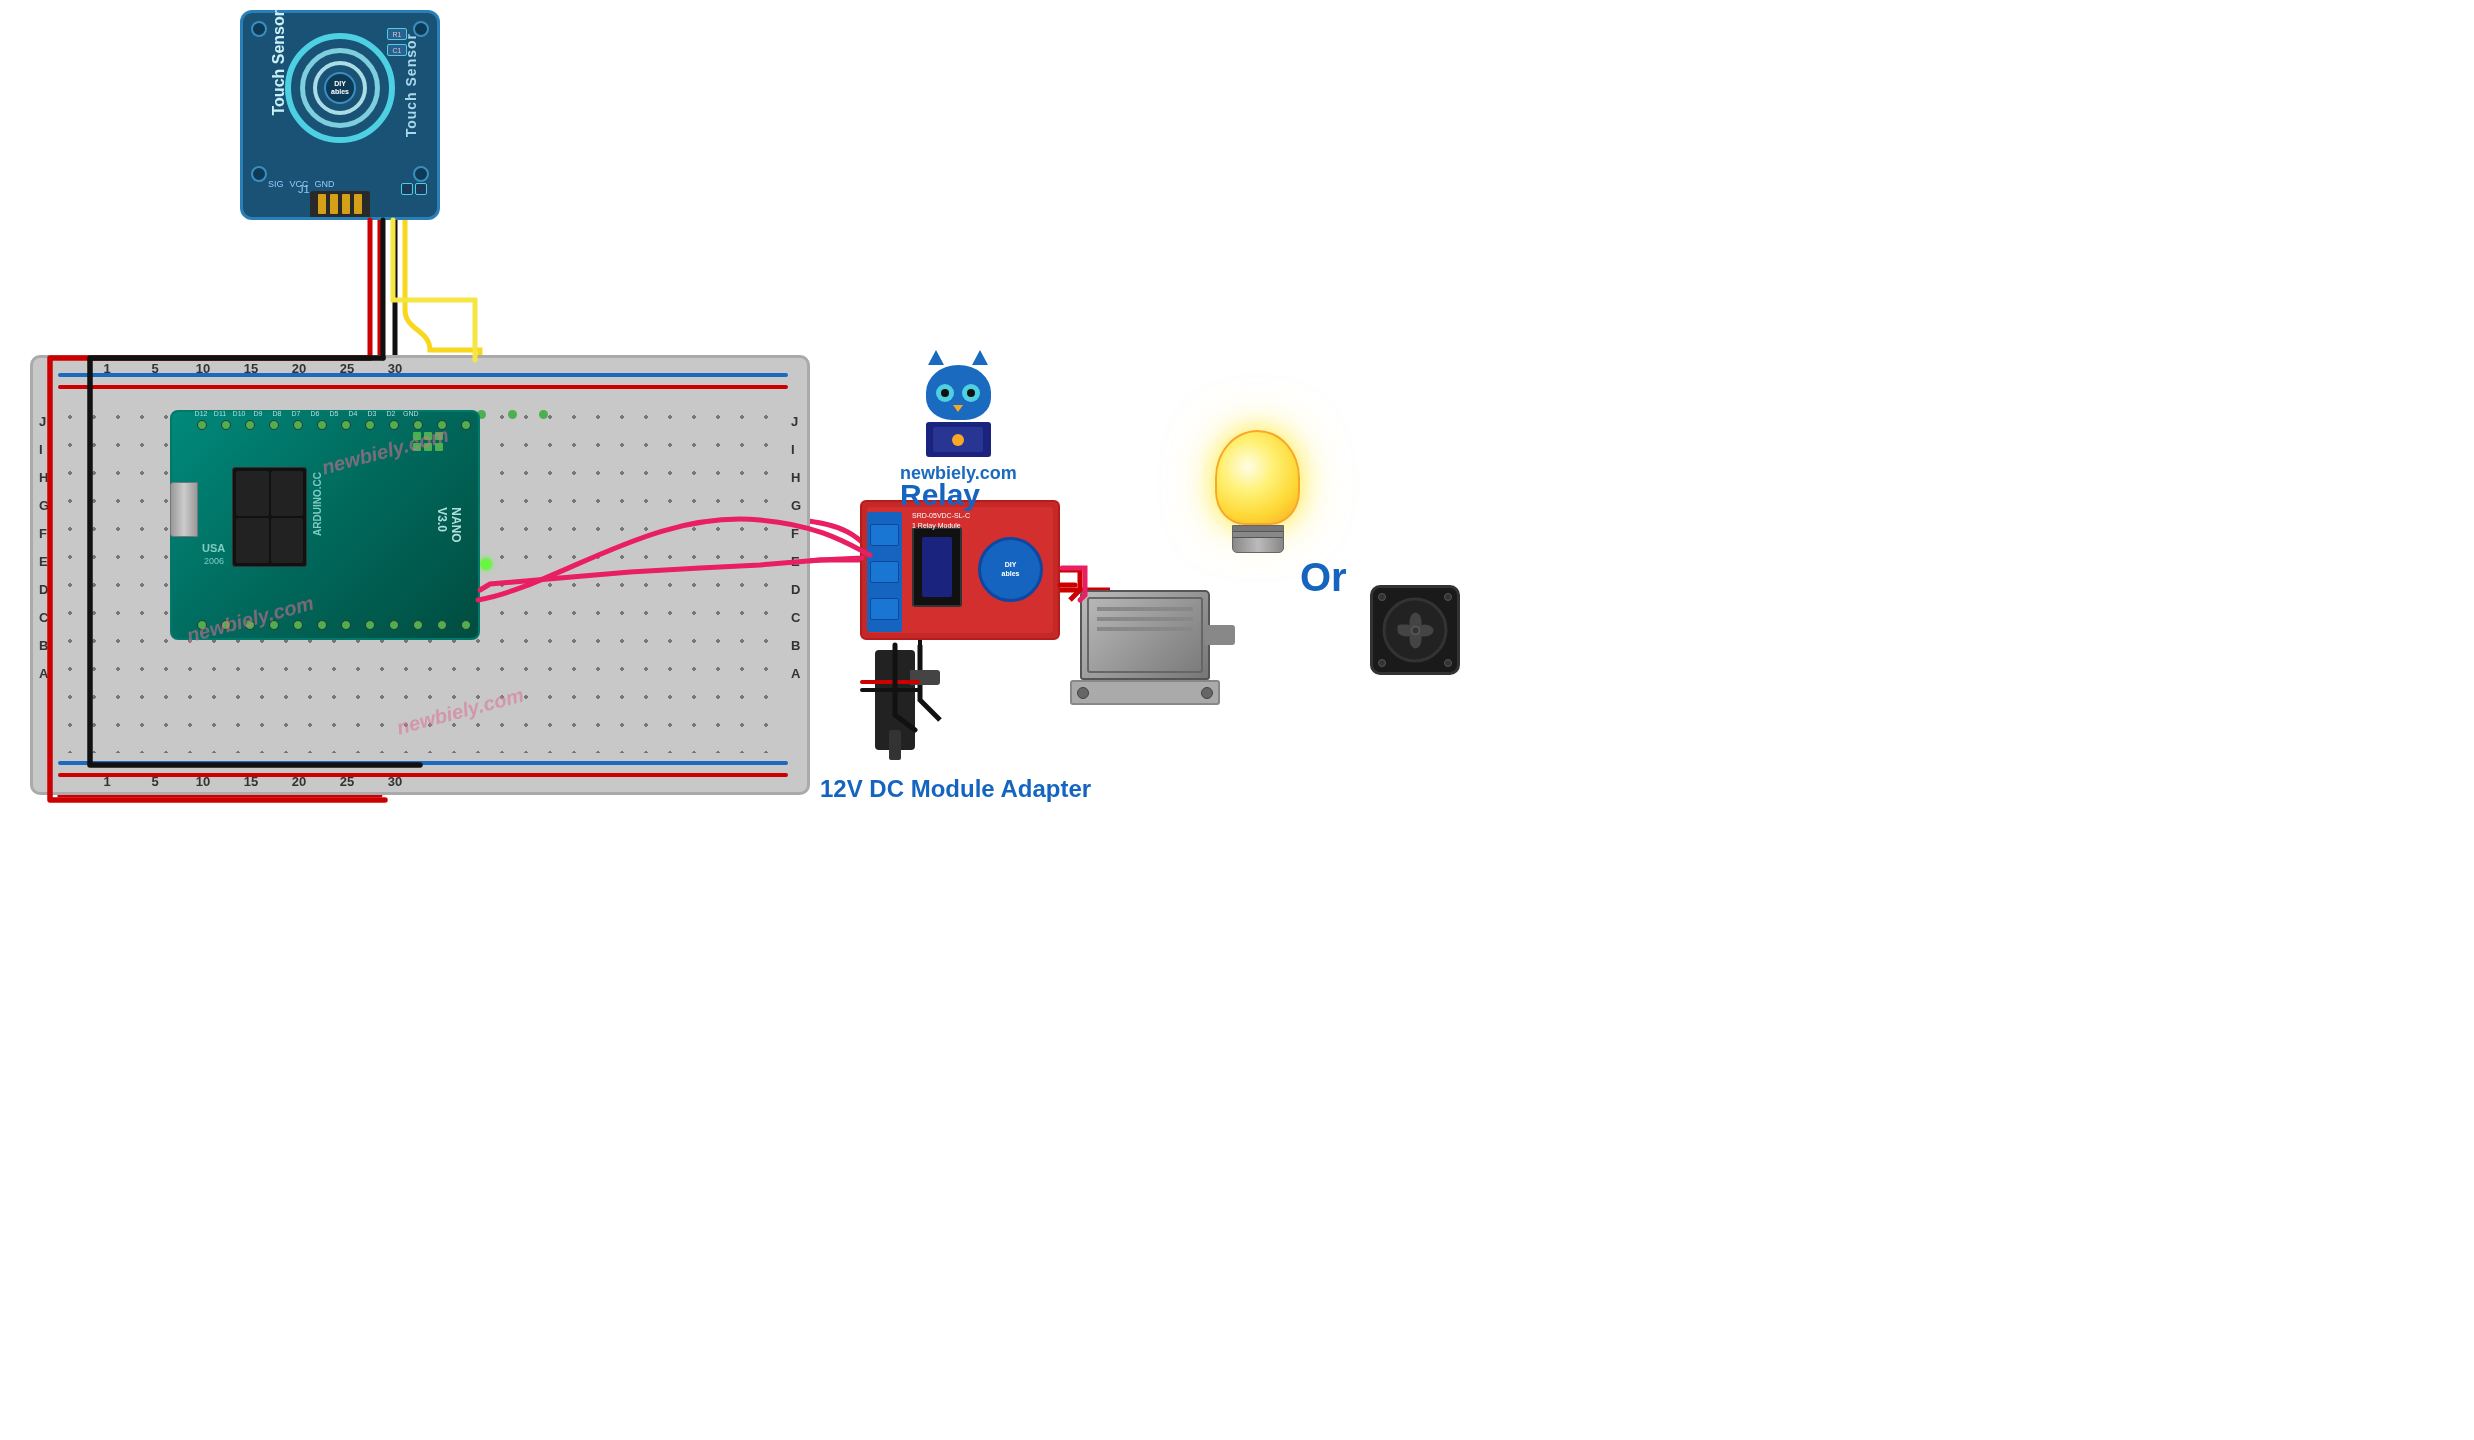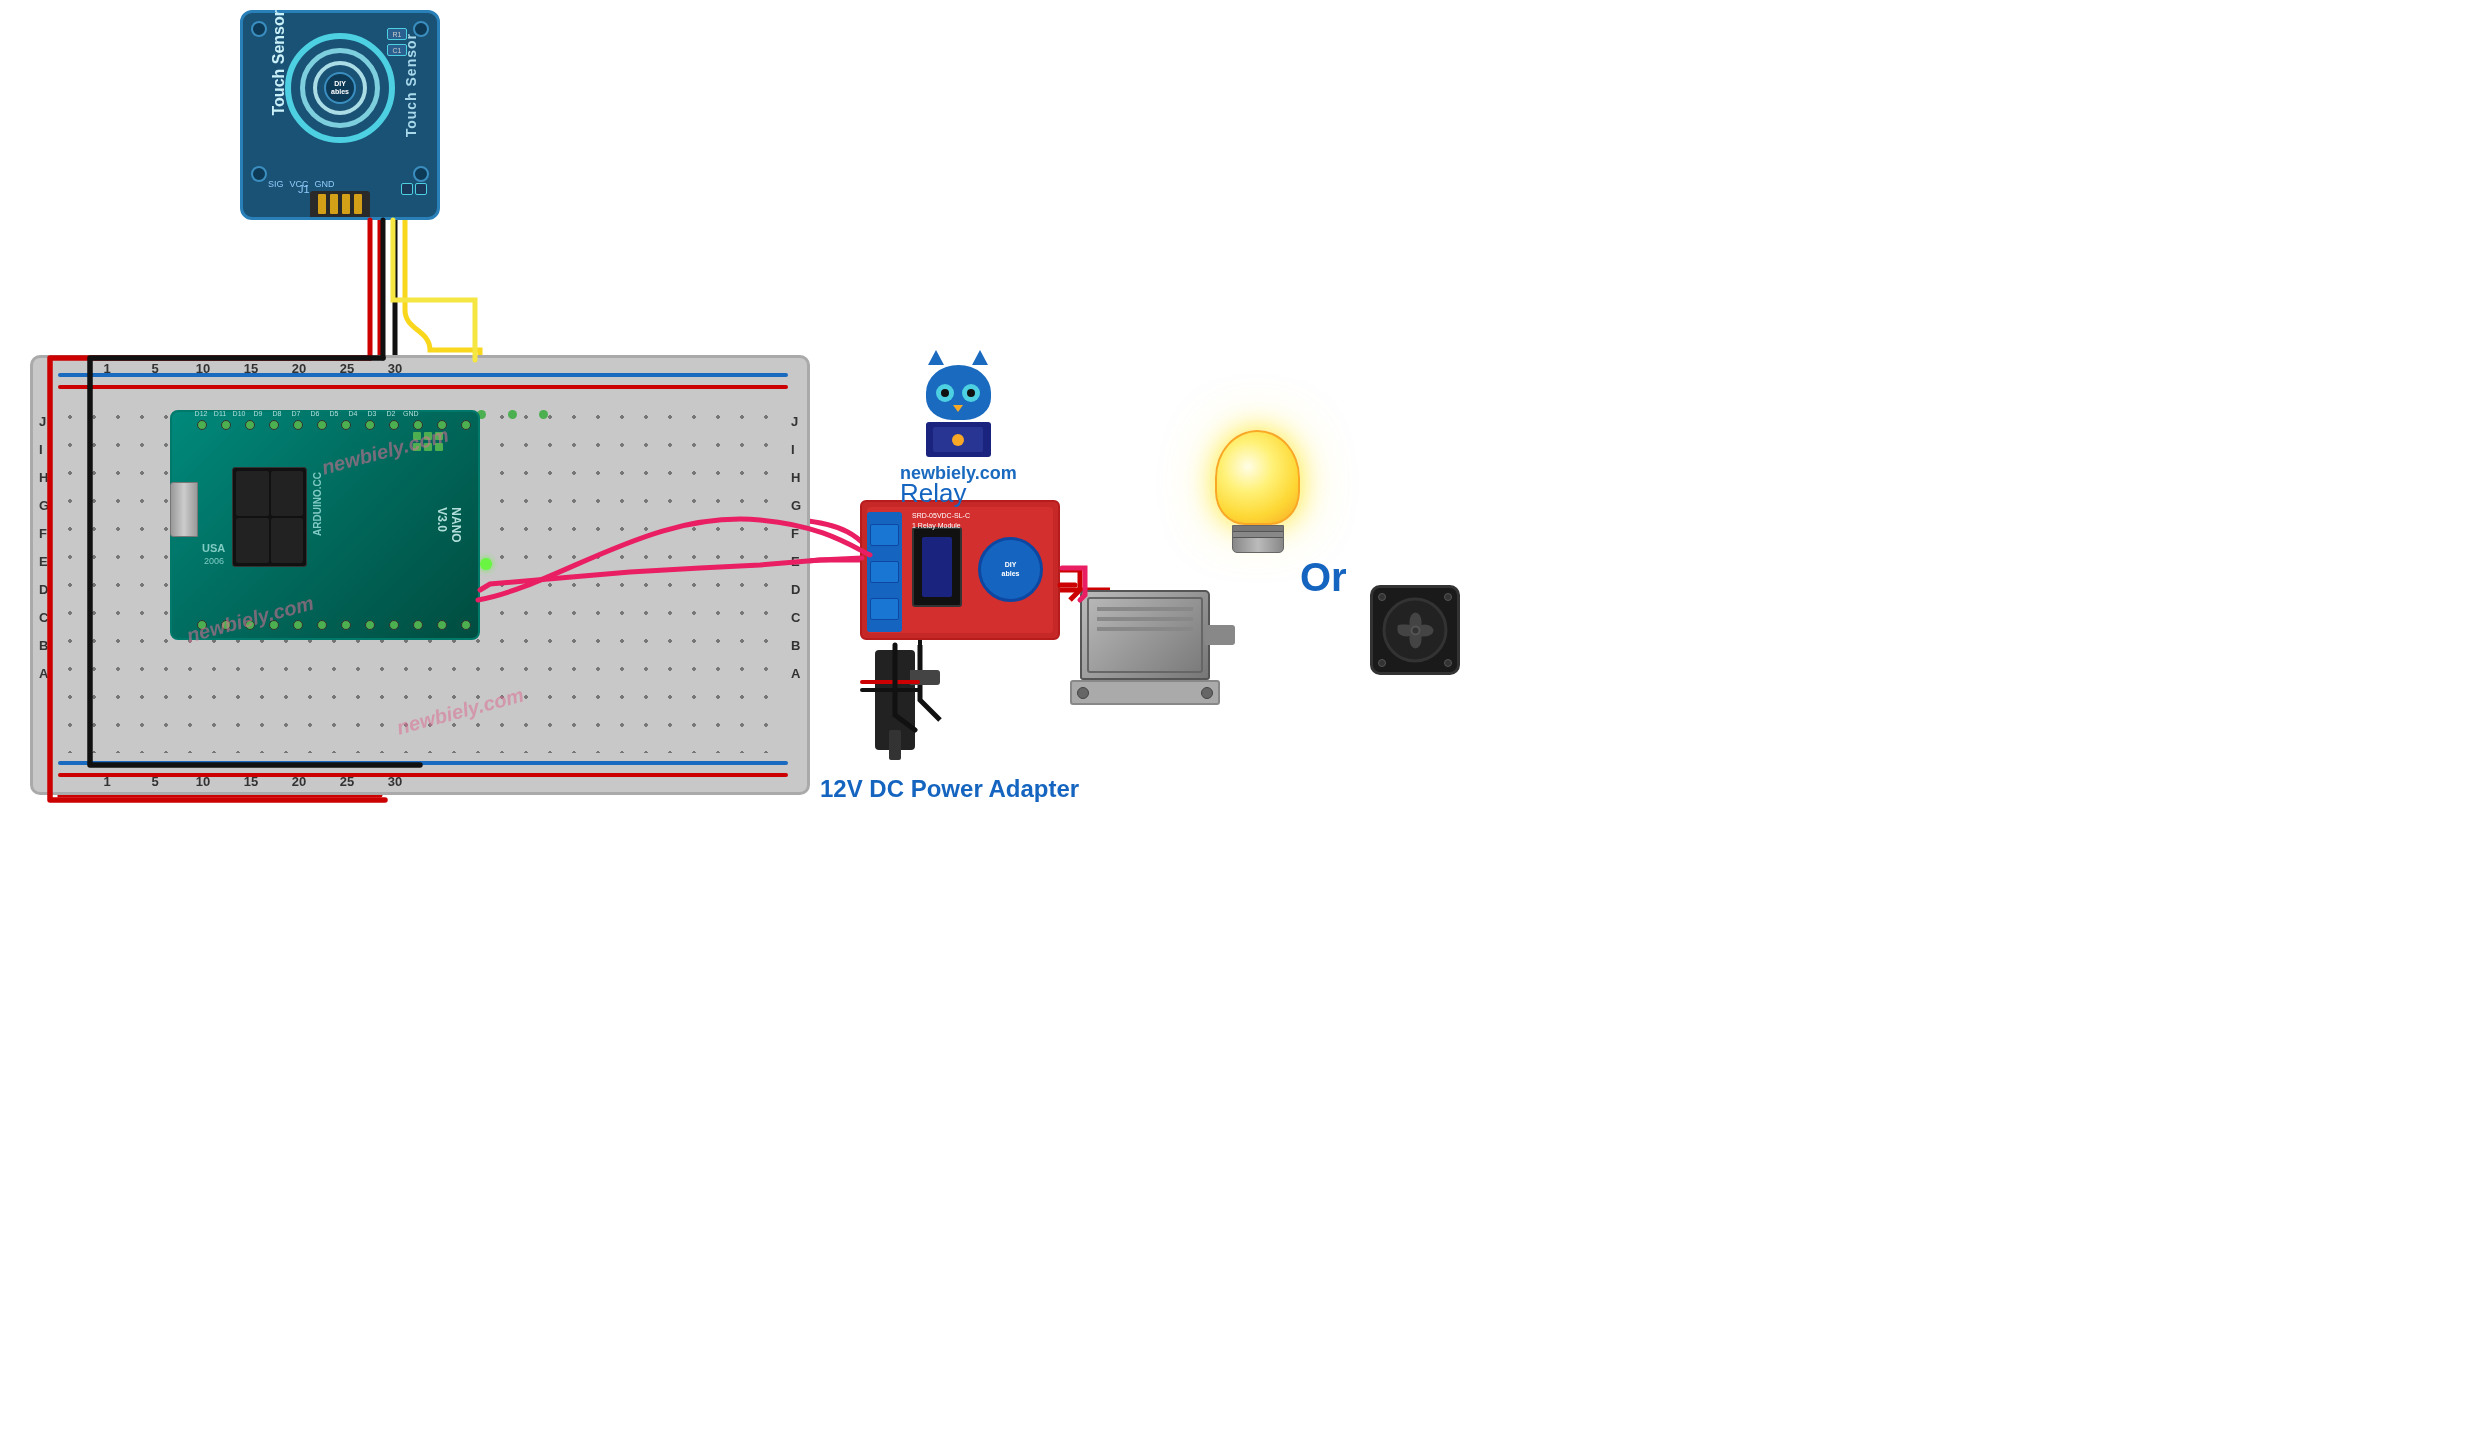--- a/index.html
+++ b/index.html
@@ -364,21 +364,21 @@
         <div style="text-align:center;">
           <div style="color:#fff; font-size:7px; font-weight:bold; line-height:1.2;">DIY<br>ables</div>
         </div>
       </div>
 
       <div style="position:absolute; top:5px; left:45px; color:#fff; font-size:7px;">SRD-05VDC-SL-C</div>
       <div style="position:absolute; top:5px; left:45px; margin-top:10px; color:#fff; font-size:7px;">1 Relay Module</div>
     </div>
   </div>
 
-  <div style="position:absolute; left:900px; top:478px; color:#1565c0; font-size:26px; font-weight:normal;">Relay</div>
+  <div style="position:absolute; left:900px; top:478px; color:#1565c0; font-size:30px; font-weight:bold;">Relay</div>
 
   <div class="newbiely-logo">
 
     <div style="position:relative; width:80px; margin:0 auto;">
 
       <div style="display:flex; justify-content:space-between; width:60px; margin:0 auto 0;">
         <div style="width:0; height:0; border-left:8px solid transparent; border-right:8px solid transparent; border-bottom:15px solid #1a6abf;"></div>
         <div style="width:0; height:0; border-left:8px solid transparent; border-right:8px solid transparent; border-bottom:15px solid #1a6abf;"></div>
       </div>
 
@@ -411,21 +411,21 @@
       <div style="position:absolute; bottom:-10px; left:50%; transform:translateX(-50%); width:12px; height:30px; background:#333; border-radius:2px;"></div>
       <div style="position:absolute; top:20px; right:-25px; width:30px; height:15px; background:#444; border-radius:0 3px 3px 0;"></div>
     </div>
     
     <div style="position:absolute; top:30px; right:-5px; display:flex; flex-direction:column; gap:4px;">
       <div style="width:60px; height:4px; background:#cc0000; border-radius:2px;"></div>
       <div style="width:60px; height:4px; background:#111; border-radius:2px;"></div>
     </div>
   </div>
 
-  <div style="position:absolute; left:820px; top:775px; color:#1565c0; font-size:24px; font-weight:bold; text-align:center;">12V DC Power Adapter</div>
+  <div style="position:absolute; left:820px; top:775px; color:#1565c0; font-size:24px; font-weight:bold; text-align:center;">12V DC Module Adapter</div>
 
   <div style="position:absolute; left:1080px; top:590px; width:130px; height:115px;">
     <div style="width:130px; height:90px; background:linear-gradient(135deg, #bbb, #999, #777); border-radius:5px 5px 3px 3px; border:2px solid #555; position:relative; overflow:hidden;">
 
       <div style="position:absolute; left:5px; top:5px; right:5px; bottom:5px; border:2px solid #666; border-radius:3px;"></div>
       <div style="position:absolute; left:15px; top:15px; right:15px; height:4px; background:#888;"></div>
       <div style="position:absolute; left:15px; top:25px; right:15px; height:4px; background:#888;"></div>
       <div style="position:absolute; left:15px; top:35px; right:15px; height:4px; background:#888;"></div>
     </div>
 

